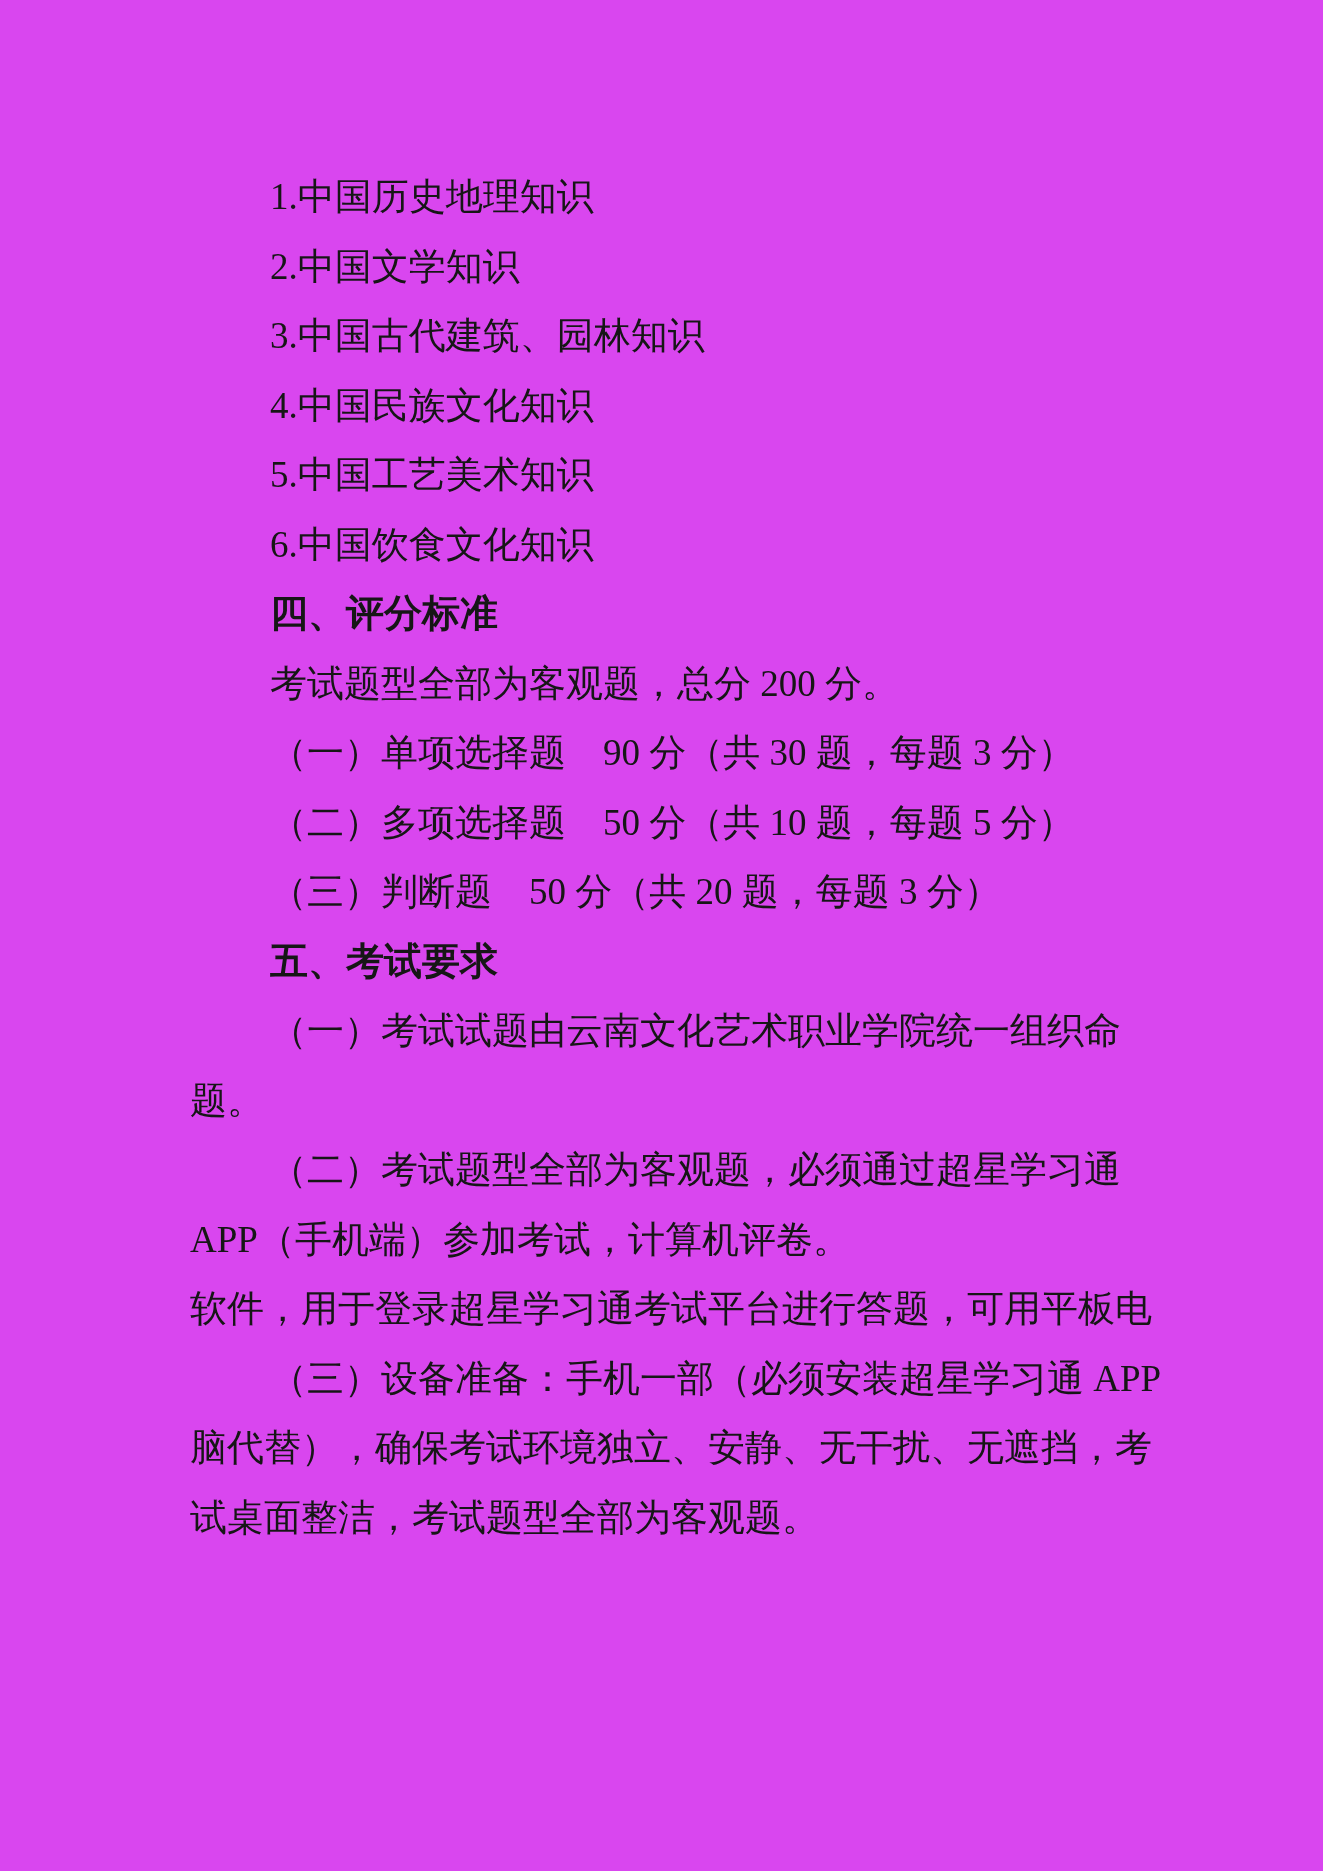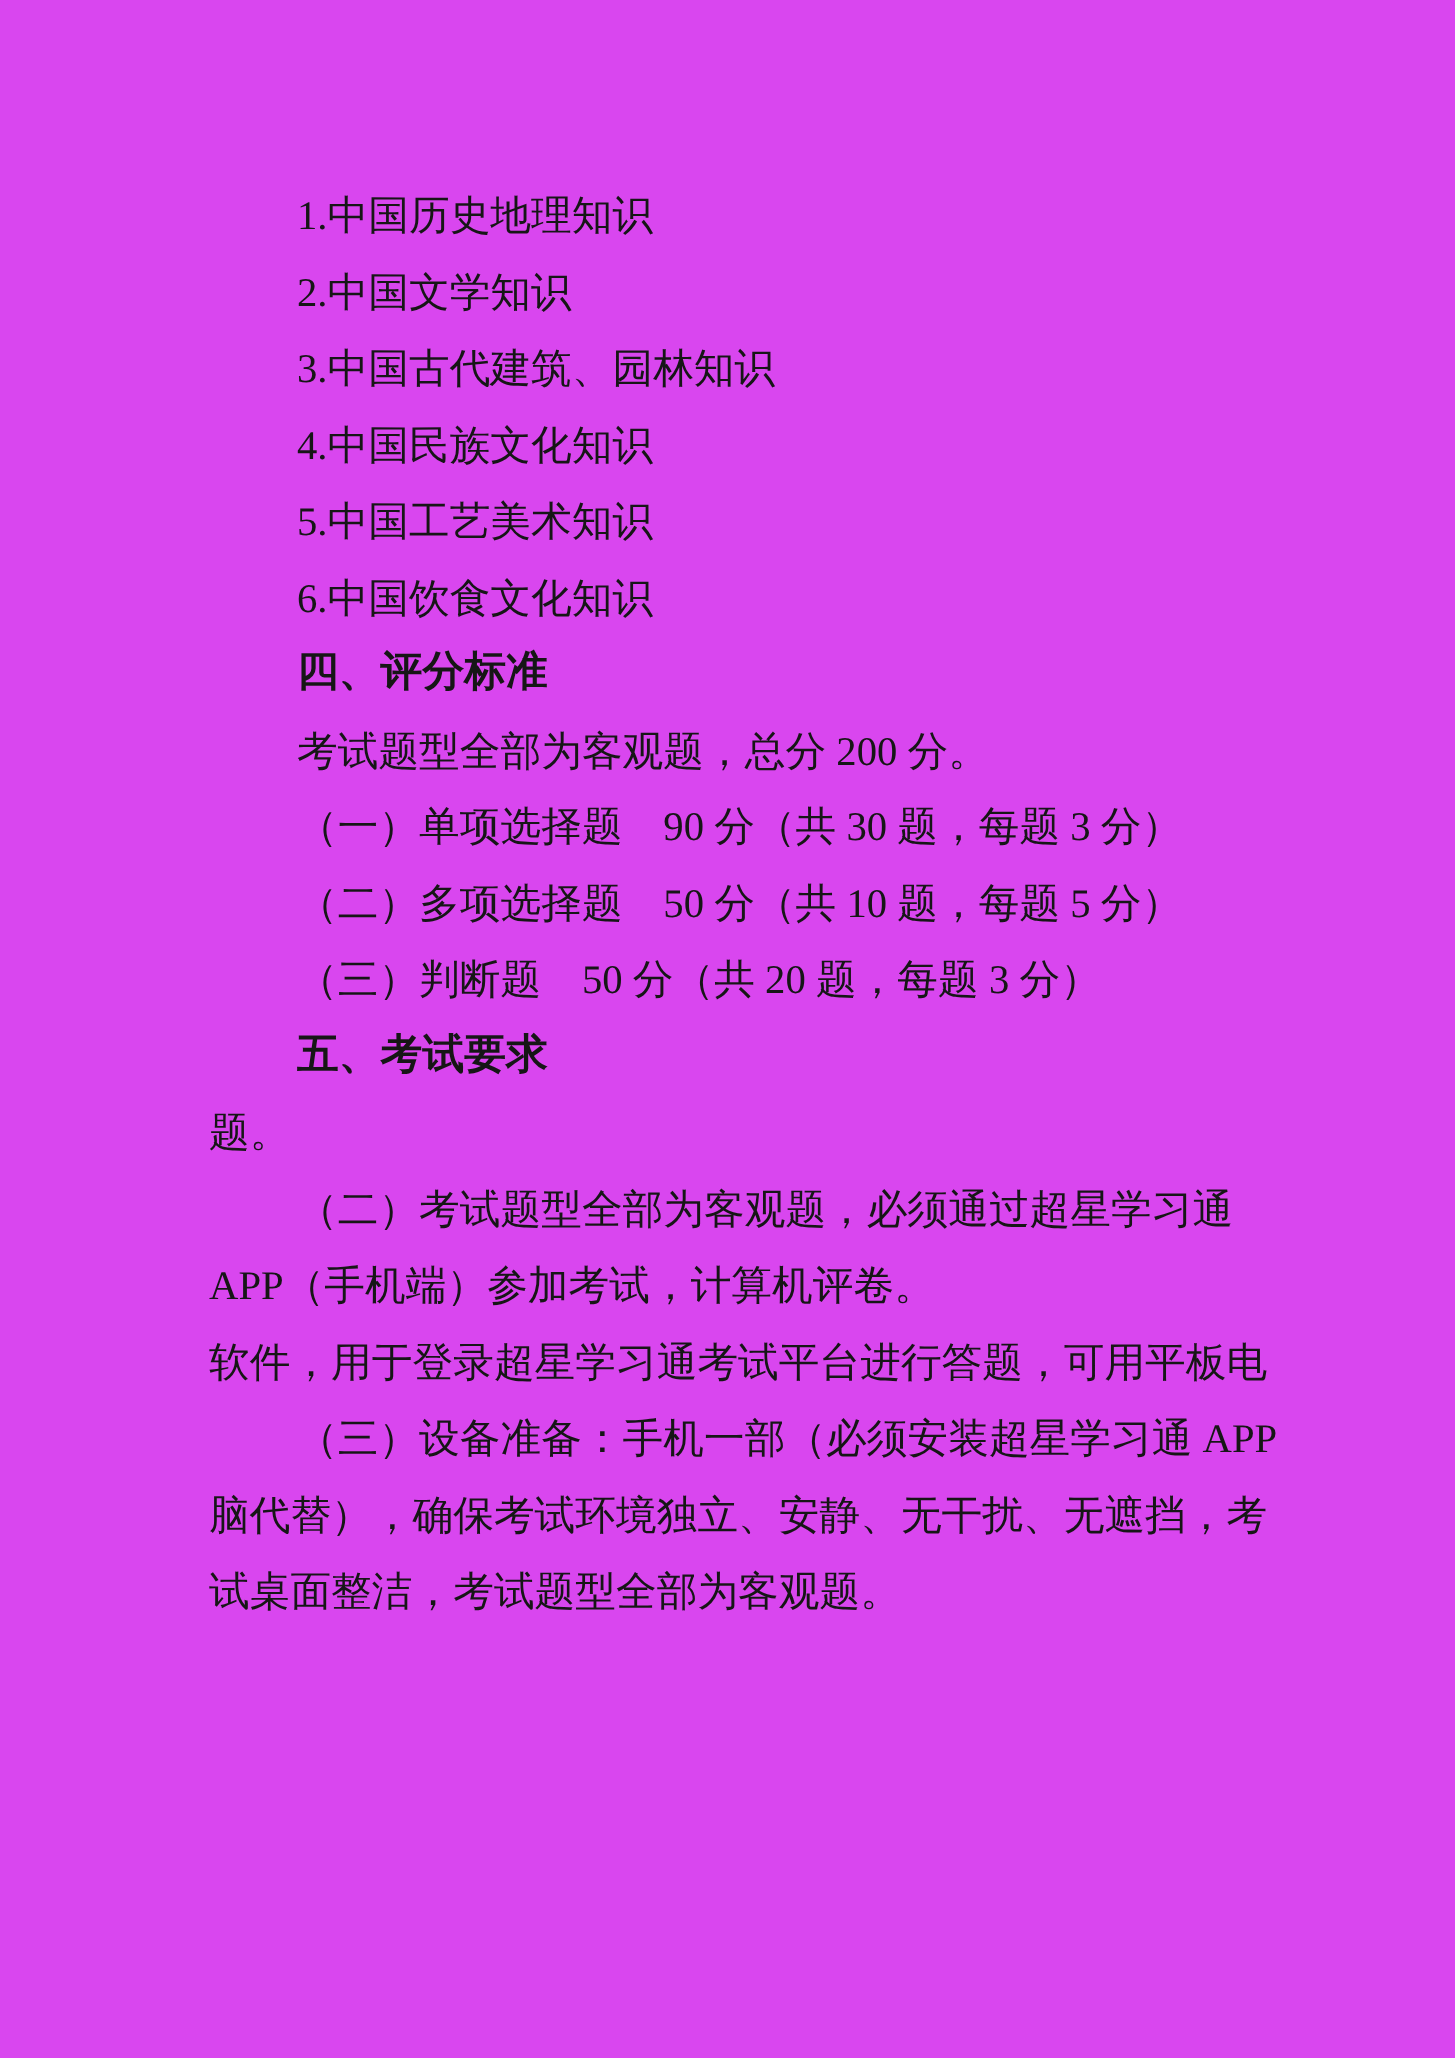--- a/index.html
+++ b/index.html
@@ -20,21 +20,21 @@
     font-size: 37px;
     text-align: left;
   }
   .ln {
     height: 69.5px;
     line-height: 69.5px;
     white-space: pre;
   }
   .indent { padding-left: 80px; }
   .heading {
-    font-family: Liberation Mono, monospace;
+    font-family: Liberation Serif, serif;
     font-weight: 700;
     font-size: 38px;
   }
 </style>
 </head>
 <body>
 
 <div class="page">
   <div class="content">
     <div class="ln indent">1.中国历史地理知识</div>
@@ -42,20 +42,21 @@
     <div class="ln indent">3.中国古代建筑、园林知识</div>
     <div class="ln indent">4.中国民族文化知识</div>
     <div class="ln indent">5.中国工艺美术知识</div>
     <div class="ln indent">6.中国饮食文化知识</div>
     <div class="ln indent heading">四、评分标准</div>
     <div class="ln indent">考试题型全部为客观题，总分 200 分。</div>
     <div class="ln indent">（一）单项选择题　90 分（共 30 题，每题 3 分）</div>
     <div class="ln indent">（二）多项选择题　50 分（共 10 题，每题 5 分）</div>
     <div class="ln indent">（三）判断题　50 分（共 20 题，每题 3 分）</div>
     <div class="ln indent heading">五、考试要求</div>
+    <div class="ln indent">（一）考试试题由云南文化艺术职业学院统一组织命</div>
     <div class="ln">题。</div>
     <div class="ln indent">（二）考试题型全部为客观题，必须通过超星学习通</div>
     <div class="ln">APP（手机端）参加考试，计算机评卷。</div>
     <div class="ln">软件，用于登录超星学习通考试平台进行答题，可用平板电</div>
     <div class="ln indent">（三）设备准备：手机一部（必须安装超星学习通 APP</div>
     <div class="ln">脑代替），确保考试环境独立、安静、无干扰、无遮挡，考</div>
     <div class="ln">试桌面整洁，考试题型全部为客观题。</div>
   </div>
 </div>
 

